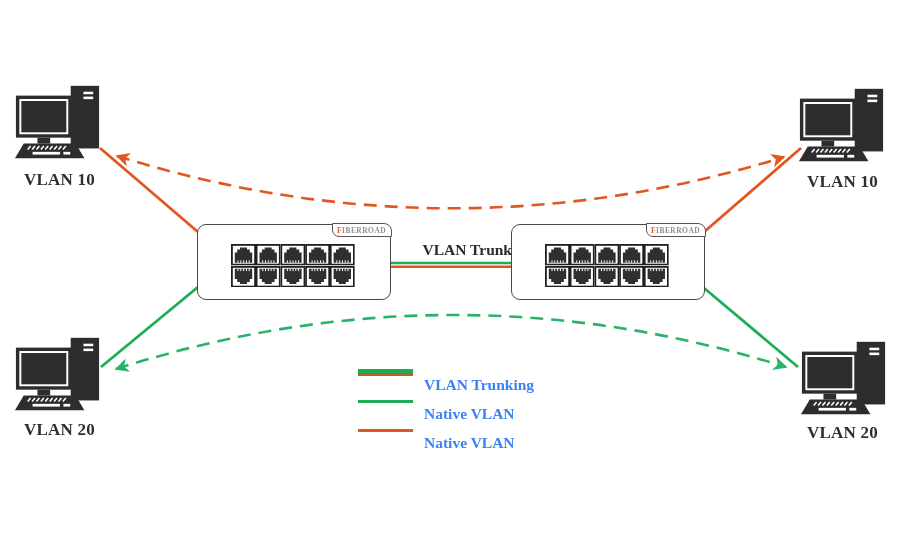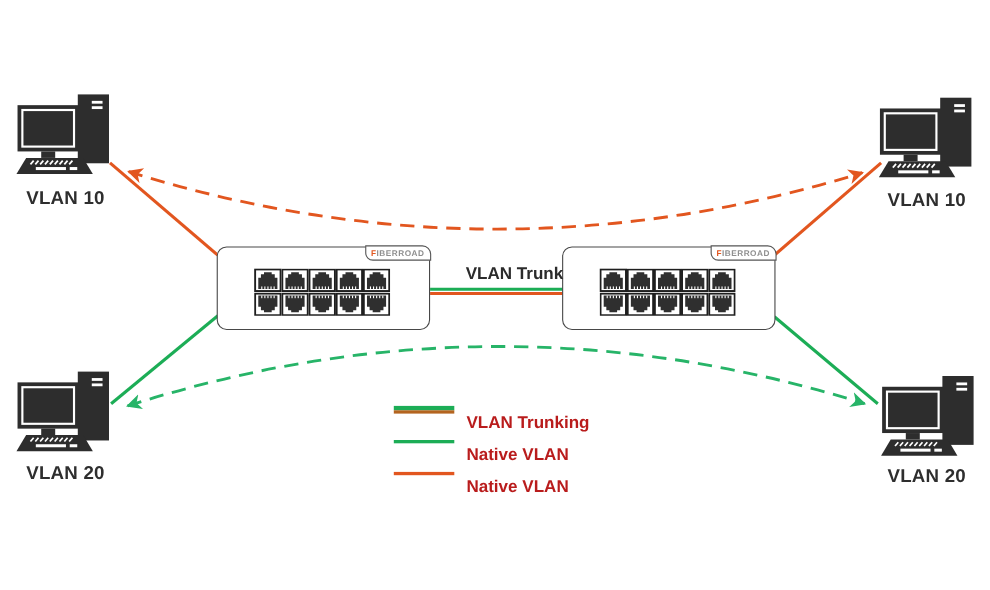--- a/index.html
+++ b/index.html
@@ -1,18 +1,18 @@
 <!DOCTYPE html>
 <html><head>
 <meta charset="utf-8">
 <style>
   html,body{margin:0;padding:0;background:#fff;}
   #stage{
     position:relative;width:900px;height:520px;background:#ffffff;overflow:hidden;
-    font-family:Liberation Sans, sans-serif;
+    font-family:Liberation Serif, serif;
   }
   .abs{position:absolute;}
   
   #wires{position:absolute;left:0;top:0;width:900px;height:536px;z-index:1;}
   
   .device{z-index:2;}
   
   .switch{
     position:absolute;z-index:2;width:194px;height:76px;background:#fff;
     border:1.6px solid #484848;border-radius:9px;box-sizing:border-box;
@@ -32,21 +32,21 @@
   }
   .trunklabel{
     position:absolute;z-index:3;left:391px;top:241px;width:121px;text-align:right;
     font-size:15.5px;font-weight:bold;color:#2b2b2b;
   }
   
   #legend{position:absolute;z-index:3;left:358px;top:358px;}
   .lrow{display:flex;align-items:center;height:29px;}
   .lswatch{width:55px;margin-right:11px;flex:0 0 55px;}
   .lswatch .bar{width:55px;}
-  .llabel{font-size:15.5px;font-weight:bold;color:#b91c1c;white-space:nowrap;margin-top:24px;}
+  .llabel{font-size:15.5px;font-weight:bold;color:#3b82f6;white-space:nowrap;margin-top:24px;}
 </style>
 </head>
 <body>
 
 <div id="stage">
 
   <svg width="0" height="0" style="position:absolute" aria-hidden="true">
     <defs>
       <symbol id="pc" viewBox="0 0 92 78">
         <rect x="59" y="1" width="29" height="64" fill="#2d2d2d"></rect>

